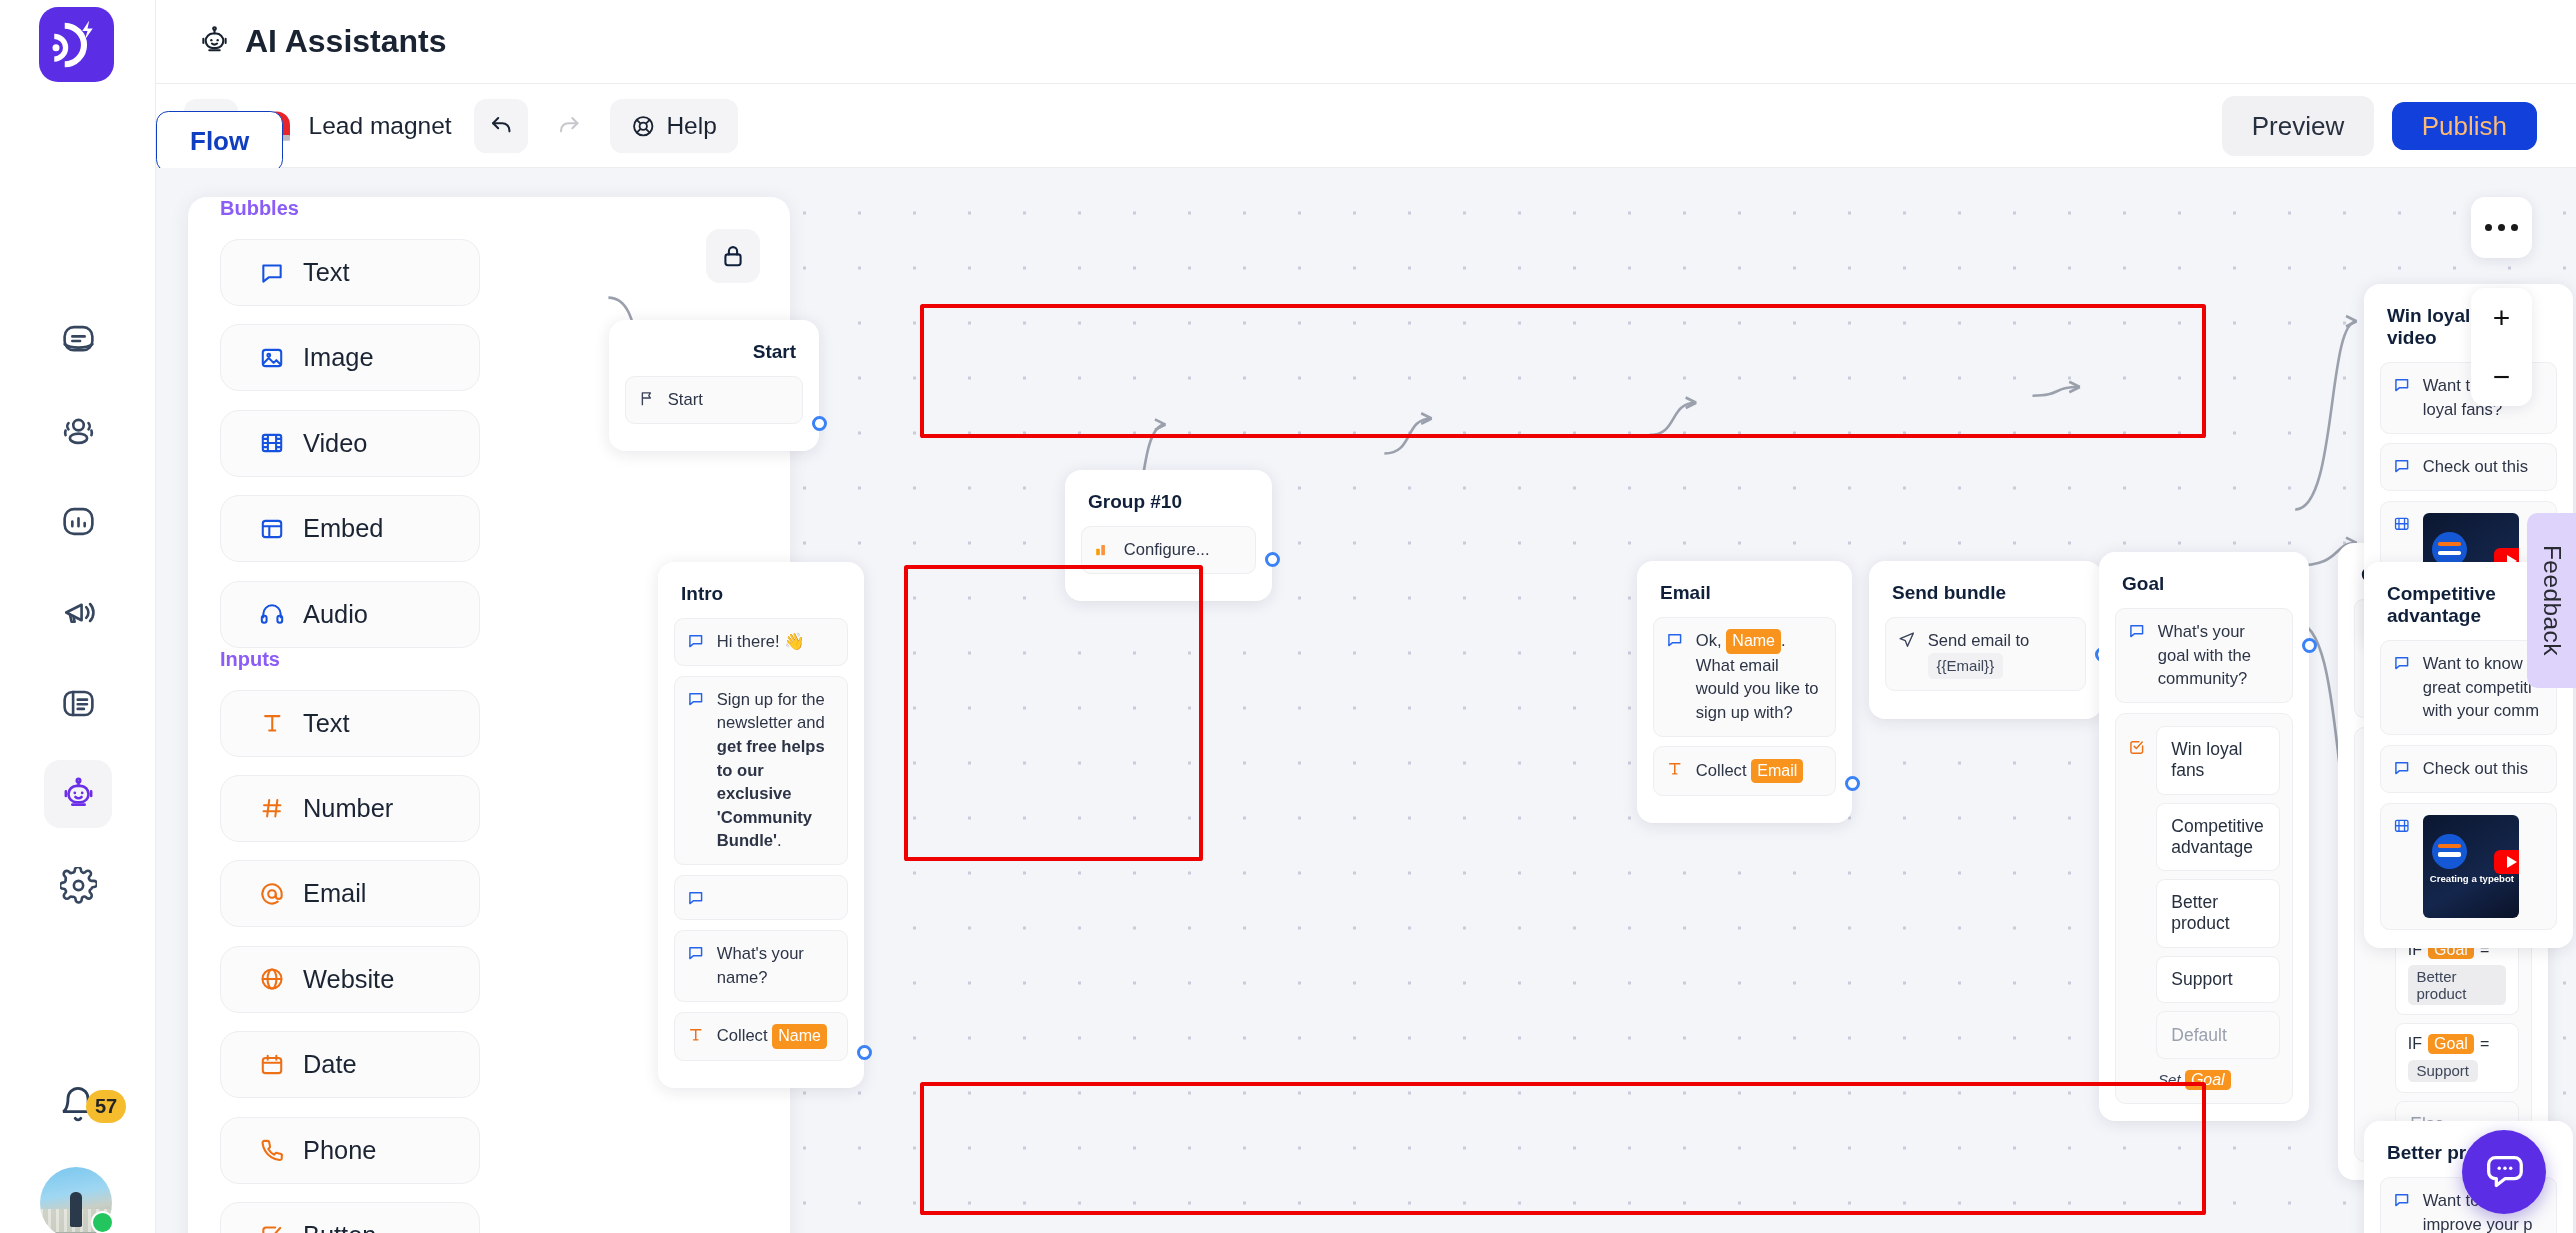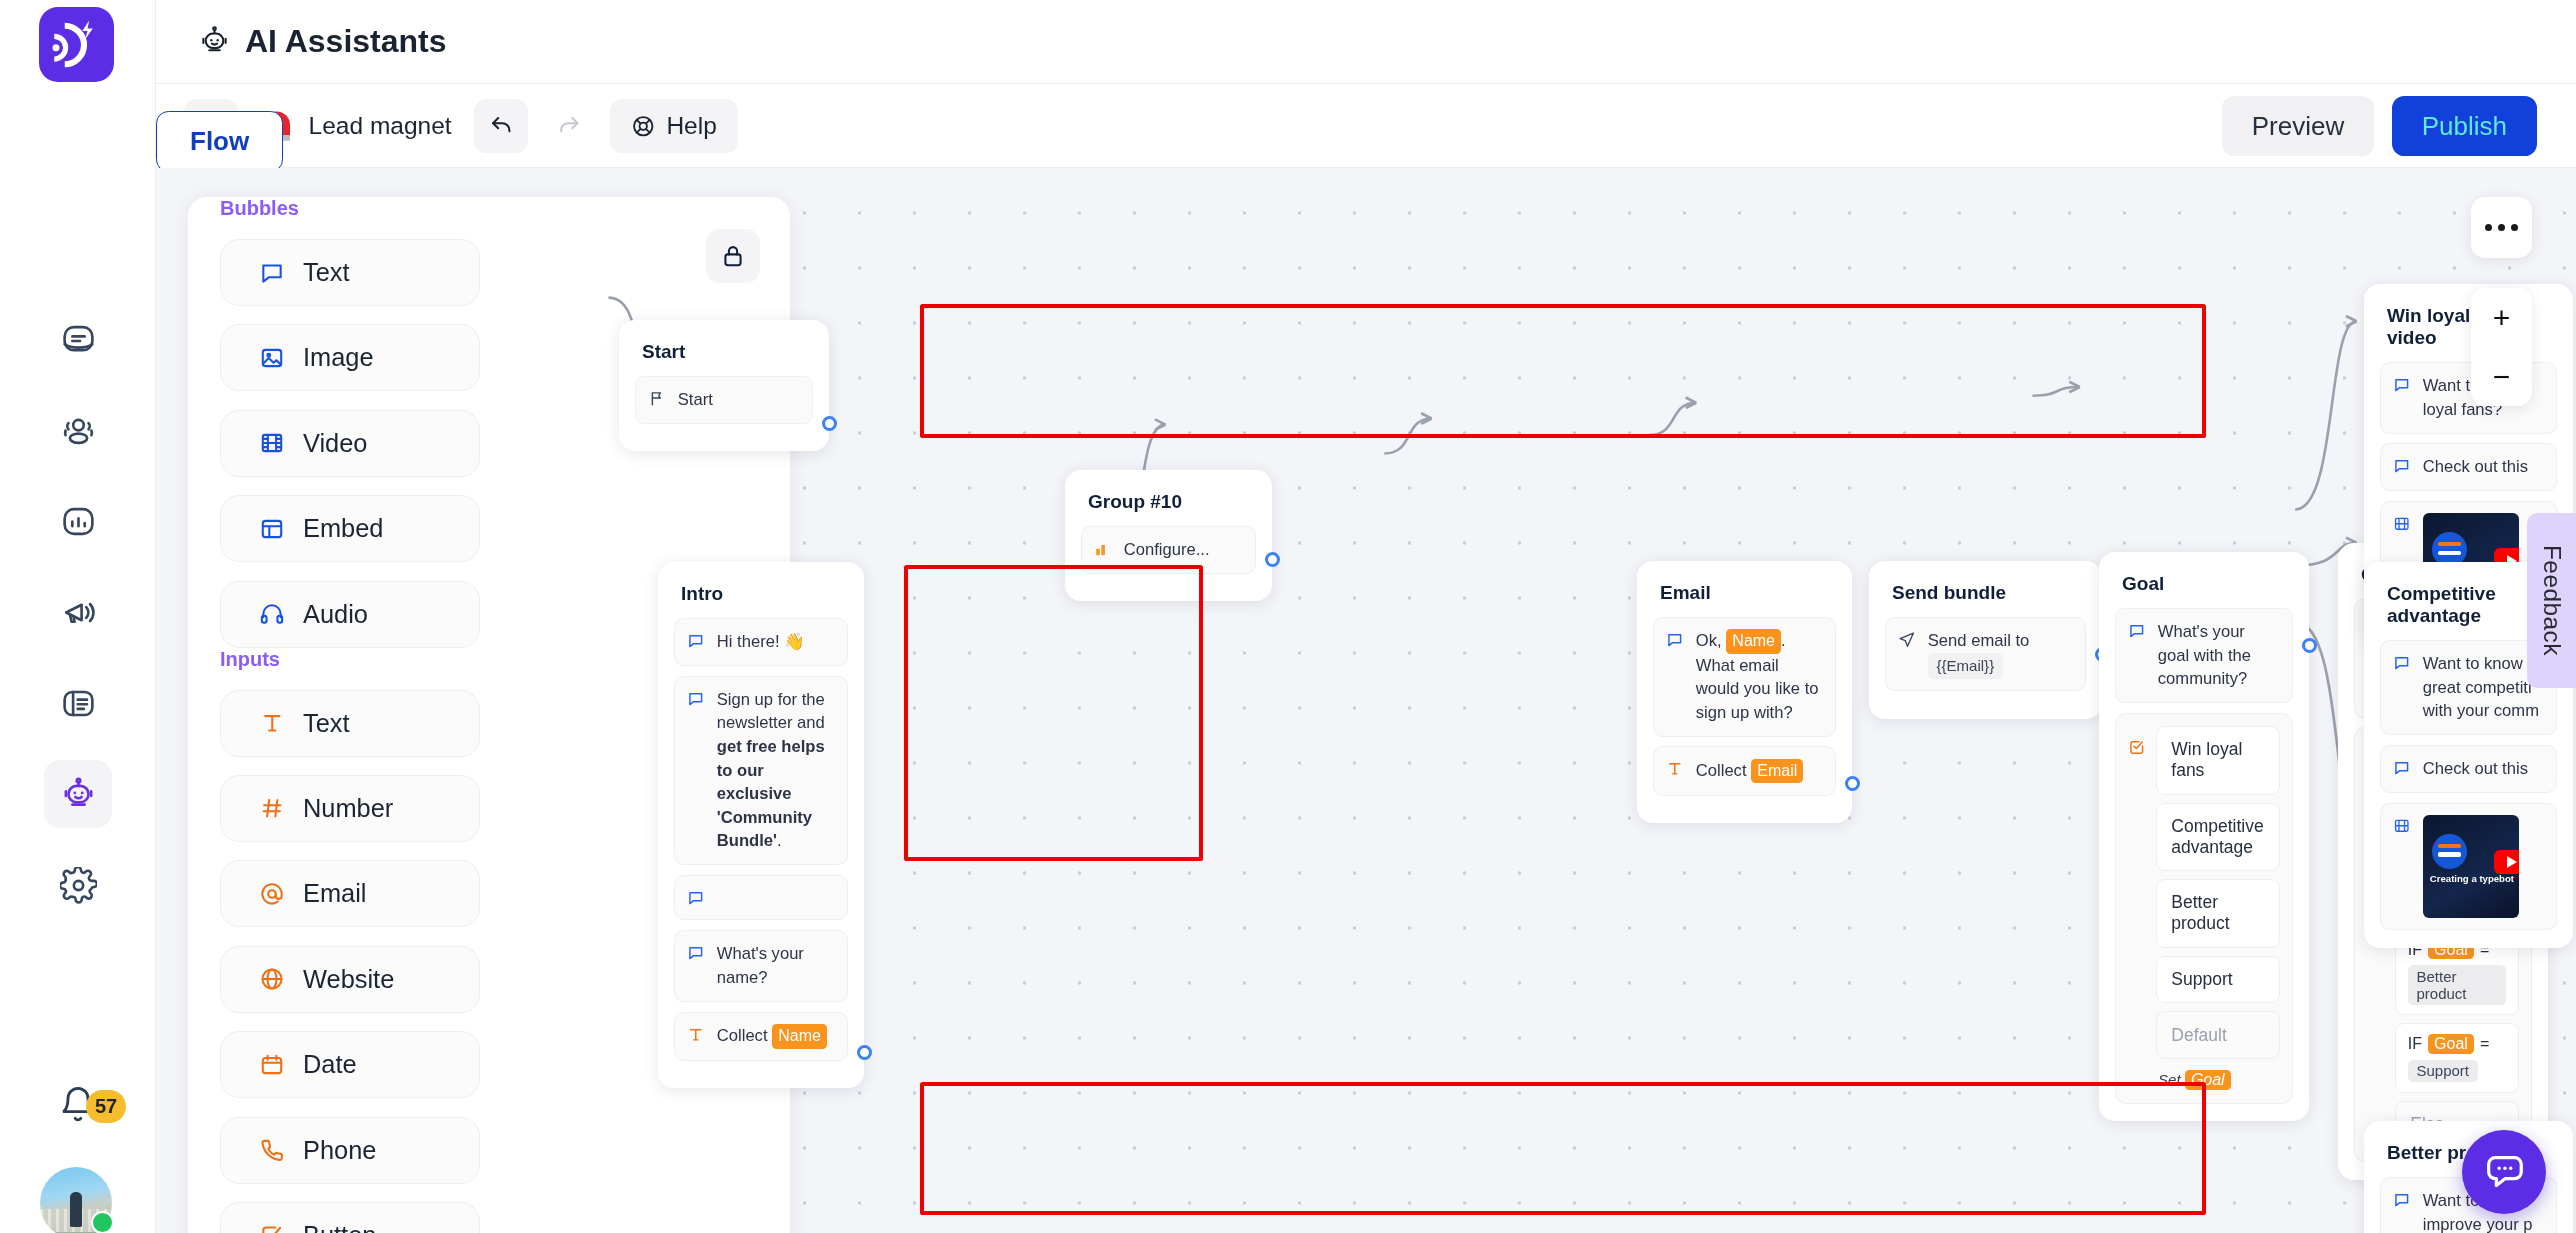--- a/index.html
+++ b/index.html
@@ -100,22 +100,22 @@
     border: 1.8px solid #0f3fc0; border-radius: 12.3px; background: #fff;
     color: #0f3fc0; font-size: 26px; font-weight: 600;
     display: flex; align-items: center; justify-content: center; cursor: pointer;
   }
   .btn-preview {
     height: 60px; padding: 0 30px; border-radius: 12.3px; background: #f1f1f3;
     color: #27303f; font-size: 26px; border: none; cursor: pointer;
     display:flex; align-items:center;
   }
   .btn-publish {
-    height: 60px; padding: 0 30px; border-radius: 12.3px; background: #1140da;
-    color: #5eead4; font-size: 26px; border: none; cursor: pointer;
+    height: 48px; padding: 0 30px; border-radius: 12.3px; background: #1140da;
+    color: #fdba74; font-size: 26px; border: none; cursor: pointer;
     display:flex; align-items:center;
   }
 
   
   .canvas {
     position: absolute; left: 156px; top: 168px; width: 2420px; height: 1065px;
     background-color: #f4f5f9;
     background-image: radial-gradient(#c9ccdb 1.8px, transparent 1.8px);
     background-size: 55px 55px; background-position: 16px 17.5px;
     overflow: hidden;
@@ -545,21 +545,21 @@
       <path d="M2142 260 C 2176 260, 2164 250, 2196 250" stroke="#9aa0ac" stroke-width="3" fill="none"></path>
       <path d="M2196 250 L 2184 244 M2196 250 L 2184 256" stroke="#9aa0ac" stroke-width="3" fill="none"></path>
       <path d="M2442 390 C 2490 390, 2478 175, 2512 175" stroke="#9aa0ac" stroke-width="3" fill="none"></path>
       <path d="M2512 175 L 2500 169 M2512 175 L 2500 181" stroke="#9aa0ac" stroke-width="3" fill="none"></path>
       <path d="M2442 454 C 2496 454, 2484 428, 2512 428" stroke="#9aa0ac" stroke-width="3" fill="none"></path>
       <path d="M2512 428 L 2500 422 M2512 428 L 2500 434" stroke="#9aa0ac" stroke-width="3" fill="none"></path>
       <path d="M2442 518 C 2496 518, 2484 748, 2512 748" stroke="#9aa0ac" stroke-width="3" fill="none"></path>
       <path d="M2512 748 L 2500 742 M2512 748 L 2500 754" stroke="#9aa0ac" stroke-width="3" fill="none"></path>
     </svg>
 
-    <div class="node" style="left:463px; top:152px; width:210px;">
+    <div class="node" style="left:453px; top:152px; width:210px;text-align:right;">
       <div class="node-title">Start</div>
       <div class="item">
         <span class="iic">
           <svg width="17.5" height="17.5" viewBox="0 0 24 24" fill="none" stroke="#39425a" stroke-width="1.9" stroke-linejoin="round">
               <path d="M6 21V4h11l-2.2 3.6L17 11H6"></path>
             </svg>
         </span>
         <span>Start</span>
       </div>
       <div class="port" style="right:-8px; top:96px;"></div>

